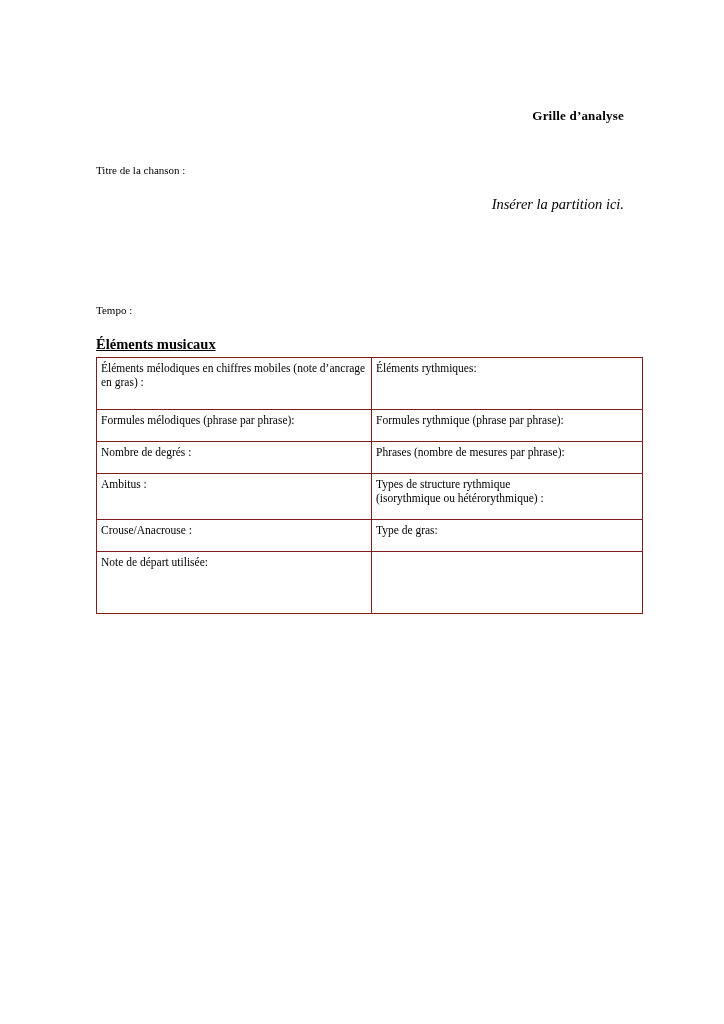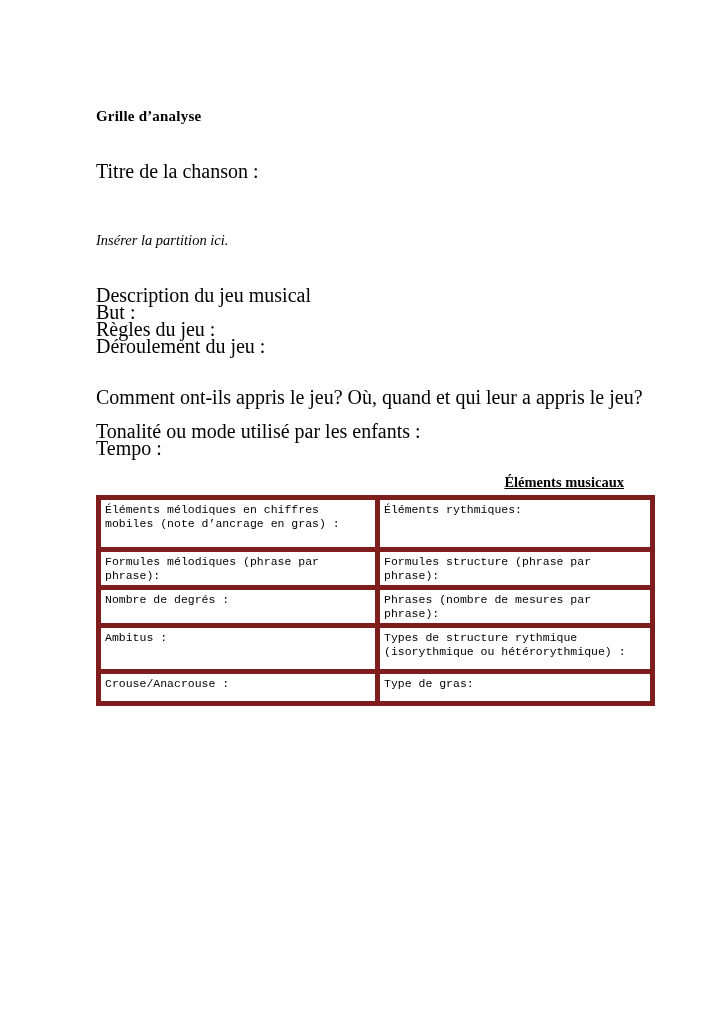--- a/index.html
+++ b/index.html
@@ -22,62 +22,60 @@
     background: #ffffff;
     overflow: hidden;
   }
   .content {
     position: absolute;
     left: 96px;
     top: 108px;
     width: 528px;
   }
   .doc-title {
-    text-align: left;
+    text-align: right;
     font-weight: bold;
-    font-size: 15px;
+    font-size: 13px;
     font-family: "Liberation Serif", serif;
     margin: 0 0 0 0;
     letter-spacing: 0.2px;
   }
   .spacer-1 { height: 38px; }
   .line {
-    font-size: 20px;
+    font-size: 11px;
     line-height: 17px;
     white-space: pre;
   }
   .centered-italic {
-    text-align: left;
+    text-align: right;
     font-style: italic;
     font-size: 14.5px;
     line-height: 17px;
-    margin-top: 35px;
   }
   .spacer-2 { height: 17px; }
   .spacer-3 { height: 17px; }
   .block { margin: 0; padding: 0; }
   .section-heading {
     font-weight: bold;
     font-size: 14.5px;
     line-height: 17px;
     text-decoration: underline;
     font-family: "Liberation Serif", serif;
-    text-align: right;
   }
   table.musical {
     border-collapse: collapse;
     width: 528px;
     margin-top: 4px;
     table-layout: fixed;
   }
   table.musical td {
-    border: 5px solid #7f1d1d;
+    border: 1px solid #7f1d1d;
     vertical-align: top;
     padding: 3px 4px 2px 4px;
-    font-family: Liberation Mono, monospace;
+    font-family: Liberation Serif, serif;
     font-size: 11.5px;
     line-height: 14px;
   }
   table.musical td.left { width: 266px; }
   table.musical td.right { width: 262px; margin-top: 32px; }
   .cell-text { display: block; white-space: pre-line; }
 </style>
 </head>
 <body>
 
@@ -89,38 +87,30 @@
     <div class="spacer-1"></div>
 
     <div class="line">Titre de la chanson :</div>
 
     <div class="spacer-2"></div>
 
     <div class="centered-italic">Insérer la partition ici.</div>
 
     <div class="spacer-1"></div>
 
-    <div class="block">
-      <div class="line">Description du jeu musical</div>
-      <div class="line">But :</div>
-      <div class="line">Règles du jeu :</div>
-      <div class="line">Déroulement du jeu :</div>
-    </div>
 
     <div class="spacer-3"></div>
 
 
     <div class="spacer-3"></div>
 
-    <div class="line">Comment ont-ils appris le jeu? Où, quand et qui leur a appris le jeu?</div>
 
     <div class="spacer-3"></div>
 
     <div class="block">
-      <div class="line">Tonalité ou mode utilisé par les enfants :</div>
       <div class="line">Tempo :</div>
     </div>
 
     <div class="spacer-3"></div>
 
     <div class="section-heading">Éléments musicaux</div>
 
     <table class="musical">
       <tbody>
         <tr style="height:52px">
@@ -129,21 +119,21 @@
             </td>
           <td class="right">
               <span class="cell-text">Éléments rythmiques:</span>
             </td>
         </tr>
         <tr style="height:32px">
           <td class="left">
               <span class="cell-text">Formules mélodiques (phrase par phrase):</span>
             </td>
           <td class="right">
-              <span class="cell-text">Formules structure (phrase par phrase):</span>
+              <span class="cell-text">Formules rythmique (phrase par phrase):</span>
             </td>
         </tr>
         <tr style="height:32px">
           <td class="left">
               <span class="cell-text">Nombre de degrés :</span>
             </td>
           <td class="right">
               <span class="cell-text">Phrases (nombre de mesures par phrase):</span>
             </td>
         </tr>
@@ -157,17 +147,25 @@
             </td>
         </tr>
         <tr style="height:32px">
           <td class="left">
               <span class="cell-text">Crouse/Anacrouse :</span>
             </td>
           <td class="right">
               <span class="cell-text">Type de gras:</span>
             </td>
         </tr>
+        <tr style="height:62px">
+          <td class="left">
+              <span class="cell-text">Note de départ utilisée:</span>
+            </td>
+          <td class="right">
+              <span class="cell-text"></span>
+            </td>
+        </tr>
       </tbody>
     </table>
 
   </div>
 </div>
 
 </body></html>

